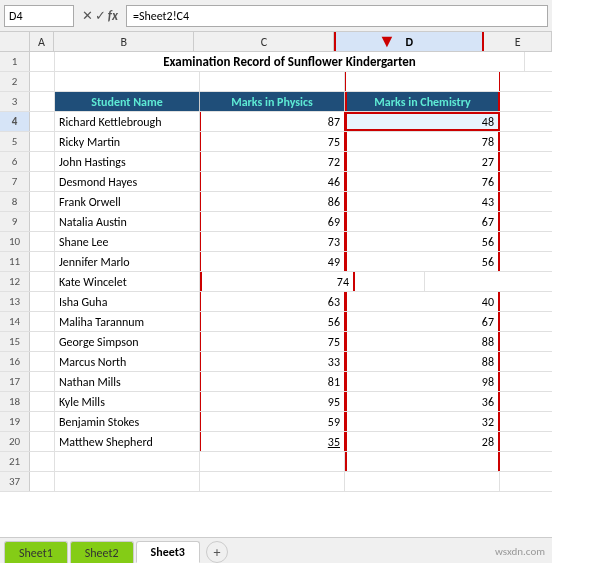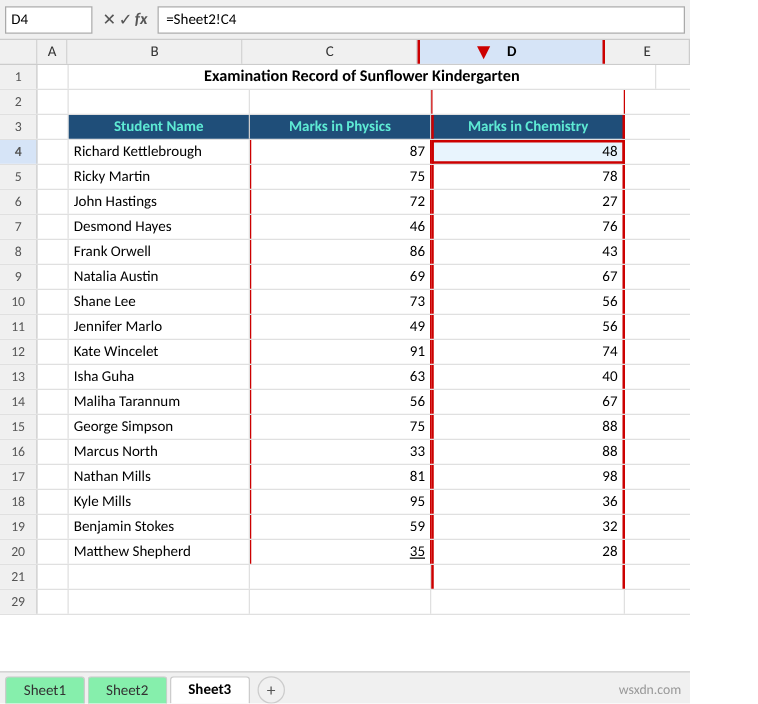--- a/index.html
+++ b/index.html
@@ -167,21 +167,21 @@
       display: flex;
       align-items: flex-end;
       padding-left: 4px;
       gap: 0;
     }
     .tab {
       height: 22px;
       padding: 0 14px;
       border: 1px solid #ccc;
       border-bottom: none;
-      background: #86efac;
+      background: #84cc16;
       display: flex;
       align-items: center;
       font-size: 12px;
       cursor: pointer;
       border-radius: 3px 3px 0 0;
       margin-right: 2px;
       color: #333;
     }
     .tab.active-tab {
       background: #fff;
@@ -351,21 +351,20 @@
           <div class="cell col-a-cell"></div>
           <div class="cell col-b-cell">Jennifer Marlo</div>
           <div class="cell col-c-cell active-col" style="border-left: 1px solid rgb(204, 0, 0); border-right: 1px solid rgb(204, 0, 0);">49</div>
           <div class="cell col-d-cell active-col" style="border-left: 2px solid rgb(204, 0, 0); border-right: 2px solid rgb(204, 0, 0);">56</div>
           <div class="cell col-e-cell"></div>
         </div>
         <div class="grid-row">
           <div class="row-num">12</div>
           <div class="cell col-a-cell"></div>
           <div class="cell col-b-cell">Kate Wincelet</div>
-          <div class="cell col-c-cell active-col" style="border-left: 1px solid rgb(204, 0, 0); border-right: 1px solid rgb(204, 0, 0);">91</div>
           <div class="cell col-d-cell active-col" style="border-left: 2px solid rgb(204, 0, 0); border-right: 2px solid rgb(204, 0, 0);">74</div>
           <div class="cell col-e-cell"></div>
         </div>
         <div class="grid-row">
           <div class="row-num">13</div>
           <div class="cell col-a-cell"></div>
           <div class="cell col-b-cell">Isha Guha</div>
           <div class="cell col-c-cell active-col" style="border-left: 1px solid rgb(204, 0, 0); border-right: 1px solid rgb(204, 0, 0);">63</div>
           <div class="cell col-d-cell active-col" style="border-left: 2px solid rgb(204, 0, 0); border-right: 2px solid rgb(204, 0, 0);">40</div>
           <div class="cell col-e-cell"></div>
@@ -431,21 +430,21 @@
     <div class="grid-row">
       <div class="row-num">21</div>
       <div class="cell col-a-cell"></div>
       <div class="cell col-b-cell"></div>
       <div class="cell col-c-cell active-col"></div>
       <div class="cell col-d-cell active-col" style="border-left:2px solid #c00;border-right:2px solid #c00;"></div>
       <div class="cell col-e-cell"></div>
     </div>
 
     <div class="grid-row">
-      <div class="row-num">29</div>
+      <div class="row-num">37</div>
       <div class="cell col-a-cell"></div>
       <div class="cell col-b-cell"></div>
       <div class="cell col-c-cell"></div>
       <div class="cell col-d-cell"></div>
       <div class="cell col-e-cell"></div>
     </div>
 
   </div>
 
   <div class="bottom-bar">

